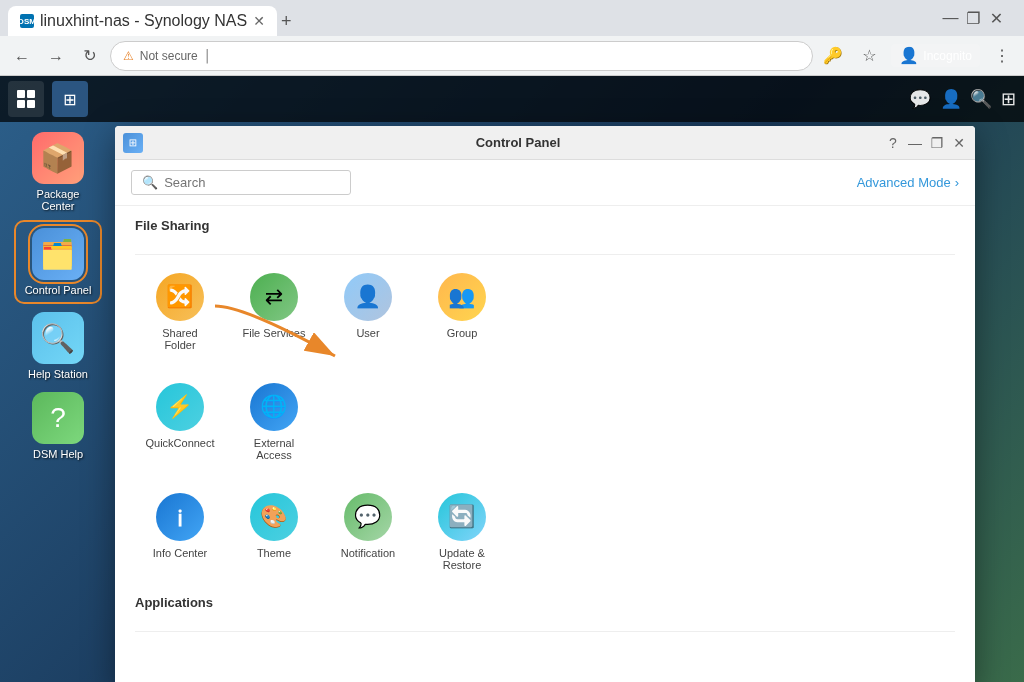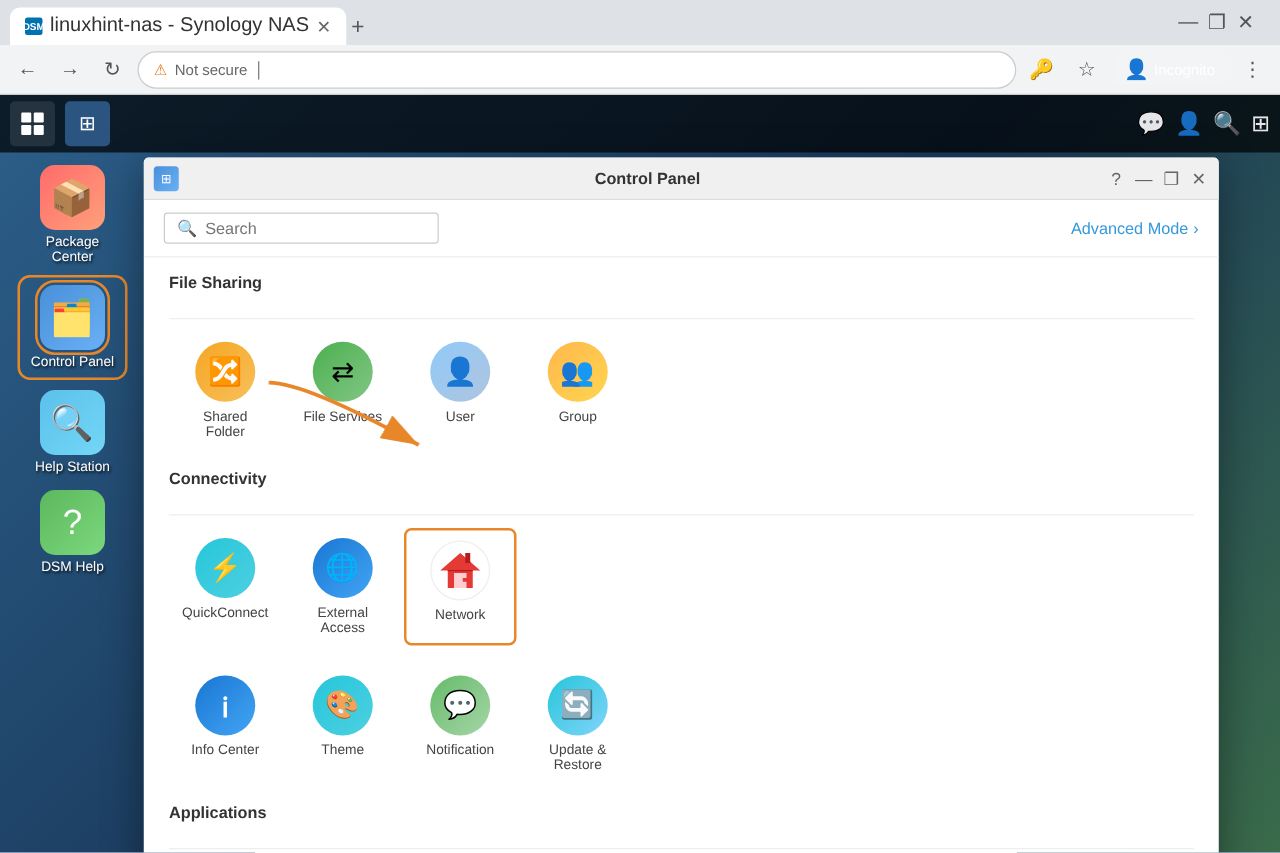--- a/index.html
+++ b/index.html
@@ -247,51 +247,36 @@
             <div class="cp-icon-item">
               <div class="cp-icon-circle icon-group">
                 <span style="font-size:22px;">👥</span>
               </div>
               <span class="cp-icon-label">Group</span>
             </div>
           </div>
         </div>
 
         <div>
-          <div class="cp-section-title">Connectivity</div>
           <div class="cp-icons-grid">
 
             <div class="cp-icon-item">
               <div class="cp-icon-circle icon-quickconnect">
                 <span style="font-size:22px;">⚡</span>
               </div>
               <span class="cp-icon-label">QuickConnect</span>
             </div>
 
             <div class="cp-icon-item">
               <div class="cp-icon-circle icon-external-access">
                 <span style="font-size:22px;">🌐</span>
               </div>
               <span class="cp-icon-label">External Access</span>
             </div>
 
-            <div class="cp-icon-item highlighted">
-              <div class="cp-icon-circle" style="background: white; border: 1px solid #eee; position: relative;">
-
-                <svg width="36" height="36" viewBox="0 0 36 36">
-                  <polygon points="18,4 34,18 28,18 28,32 8,32 8,18 2,18" fill="#e53935"></polygon>
-                  <rect x="13" y="20" width="10" height="12" fill="#ffcdd2"></rect>
-                  <rect x="20" y="24" width="4" height="3" fill="#e53935"></rect>
-                  <line x1="8" y1="18" x2="28" y2="18" stroke="#b71c1c" stroke-width="1"></line>
-
-                  <rect x="22" y="4" width="4" height="8" fill="#b71c1c"></rect>
-                </svg>
-              </div>
-              <span class="cp-icon-label">Network</span>
-            </div>
           </div>
         </div>
 
         <div>
           <div class="cp-icons-grid">
 
             <div class="cp-icon-item">
               <div class="cp-icon-circle icon-info-center">
                 <span style="font-size:22px; color:white; font-weight:bold;">ℹ</span>
               </div>

